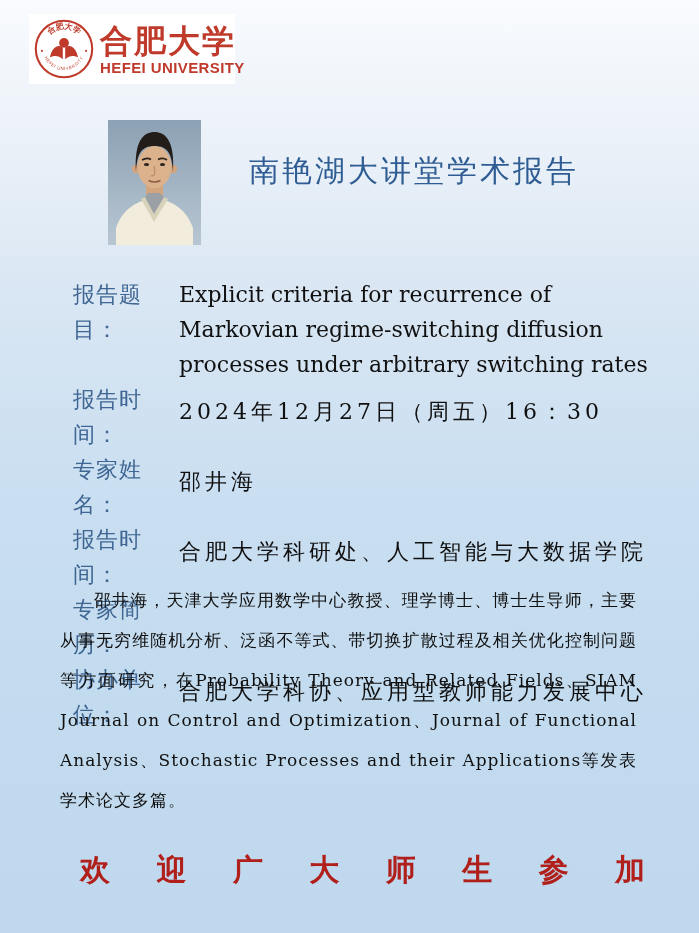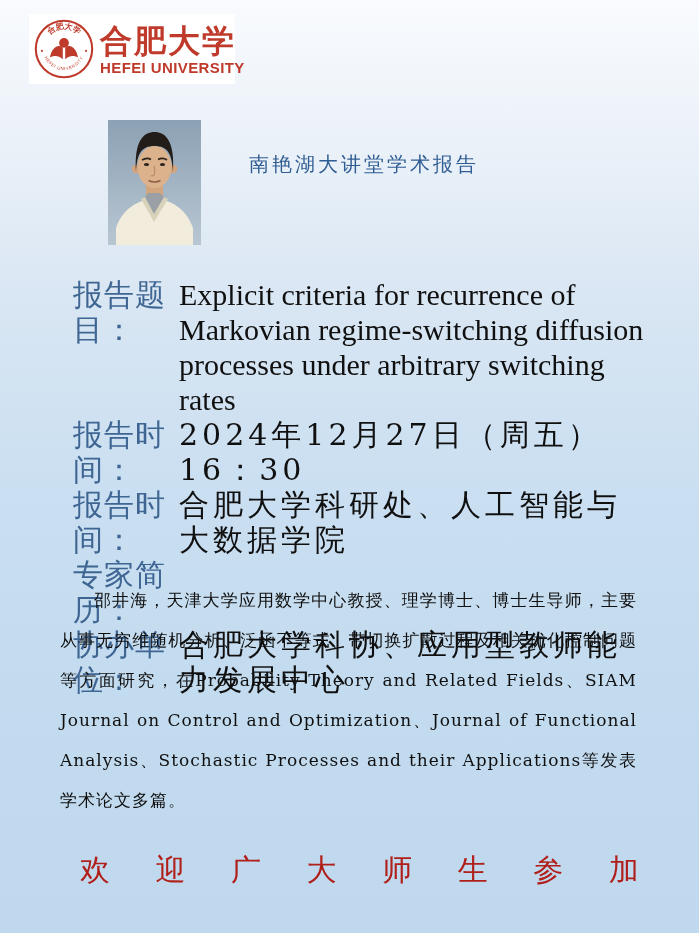--- a/index.html
+++ b/index.html
@@ -29,40 +29,40 @@
     color:#bf3a2b;font-size:15px;line-height:17px;font-weight:bold;
     font-family:"Liberation Sans","DejaVu Sans",sans-serif;
     letter-spacing:0.4px;white-space:nowrap;
   }
   
   .photo{position:absolute;left:108px;top:120px;width:93px;height:125px;}
   .photo svg{display:block;width:100%;height:100%;}
   
   .main-title{
     position:absolute;left:249px;top:151px;
-    font-size:20px;color:#2f5d93;letter-spacing:3px;
+    font-size:30px;color:#2f5d93;letter-spacing:3px;
     white-space:nowrap;
   }
   
   .fields{position:absolute;left:73px;top:277px;width:584px;}
-  .field-row{display:flex;align-items:flex-start;font-size:30px;line-height:35px;}
+  .field-row{display:flex;align-items:flex-start;font-size:22px;line-height:35px;}
   .field-label{flex:none;width:106px;color:#3f6693;letter-spacing:1px;}
   .field-value{flex:1;max-width:470px;}
-  .field-value.en{letter-spacing:0;font-family:Liberation Serif, serif;}
-  .field-value.cjk{letter-spacing:4px;}
+  .field-value.en{letter-spacing:0;}
+  .field-value.cjk{letter-spacing:4px;margin-top:12px;}
   
   .bio{
     position:absolute;left:60px;top:580px;width:577px;
     font-size:17px;line-height:40px;
     text-align:justify;text-indent:2em;letter-spacing:1px;
   }
   
   .welcome{
     position:absolute;left:80px;top:850px;
-    font-size:30px;font-weight:normal;color:#b01f1a;
+    font-size:30px;font-weight:bold;color:#b01f1a;
     letter-spacing:1px;word-spacing:34px;white-space:nowrap;
   }
 </style>
 </head>
 <body>
 
 <div class="poster">
 
   <div class="logo-block">
     <svg class="seal" viewBox="-33 -33 66 66">
@@ -118,20 +118,24 @@
   <div class="fields">
     <div class="field-row">
       <span class="field-label">报告题目：</span>
       <span class="field-value en">Explicit criteria for recurrence of Markovian regime-switching diffusion processes under arbitrary switching rates</span>
     </div>
     <div class="field-row">
       <span class="field-label">报告时间：</span>
       <span class="field-value cjk">2024年12月27日（周五）16：30</span>
     </div>
     <div class="field-row">
+      <span class="field-label">专家姓名：</span>
+      <span class="field-value cjk">邵井海</span>
+    </div>
+    <div class="field-row">
       <span class="field-label">报告时间：</span>
       <span class="field-value cjk">合肥大学科研处、人工智能与大数据学院</span>
     </div>
     <div class="field-row">
       <span class="field-label">专家简历：</span>
       <span class="field-value cjk"></span>
     </div>
     <div class="field-row">
       <span class="field-label">协办单位：</span>
       <span class="field-value cjk">合肥大学科协、应用型教师能力发展中心</span>

